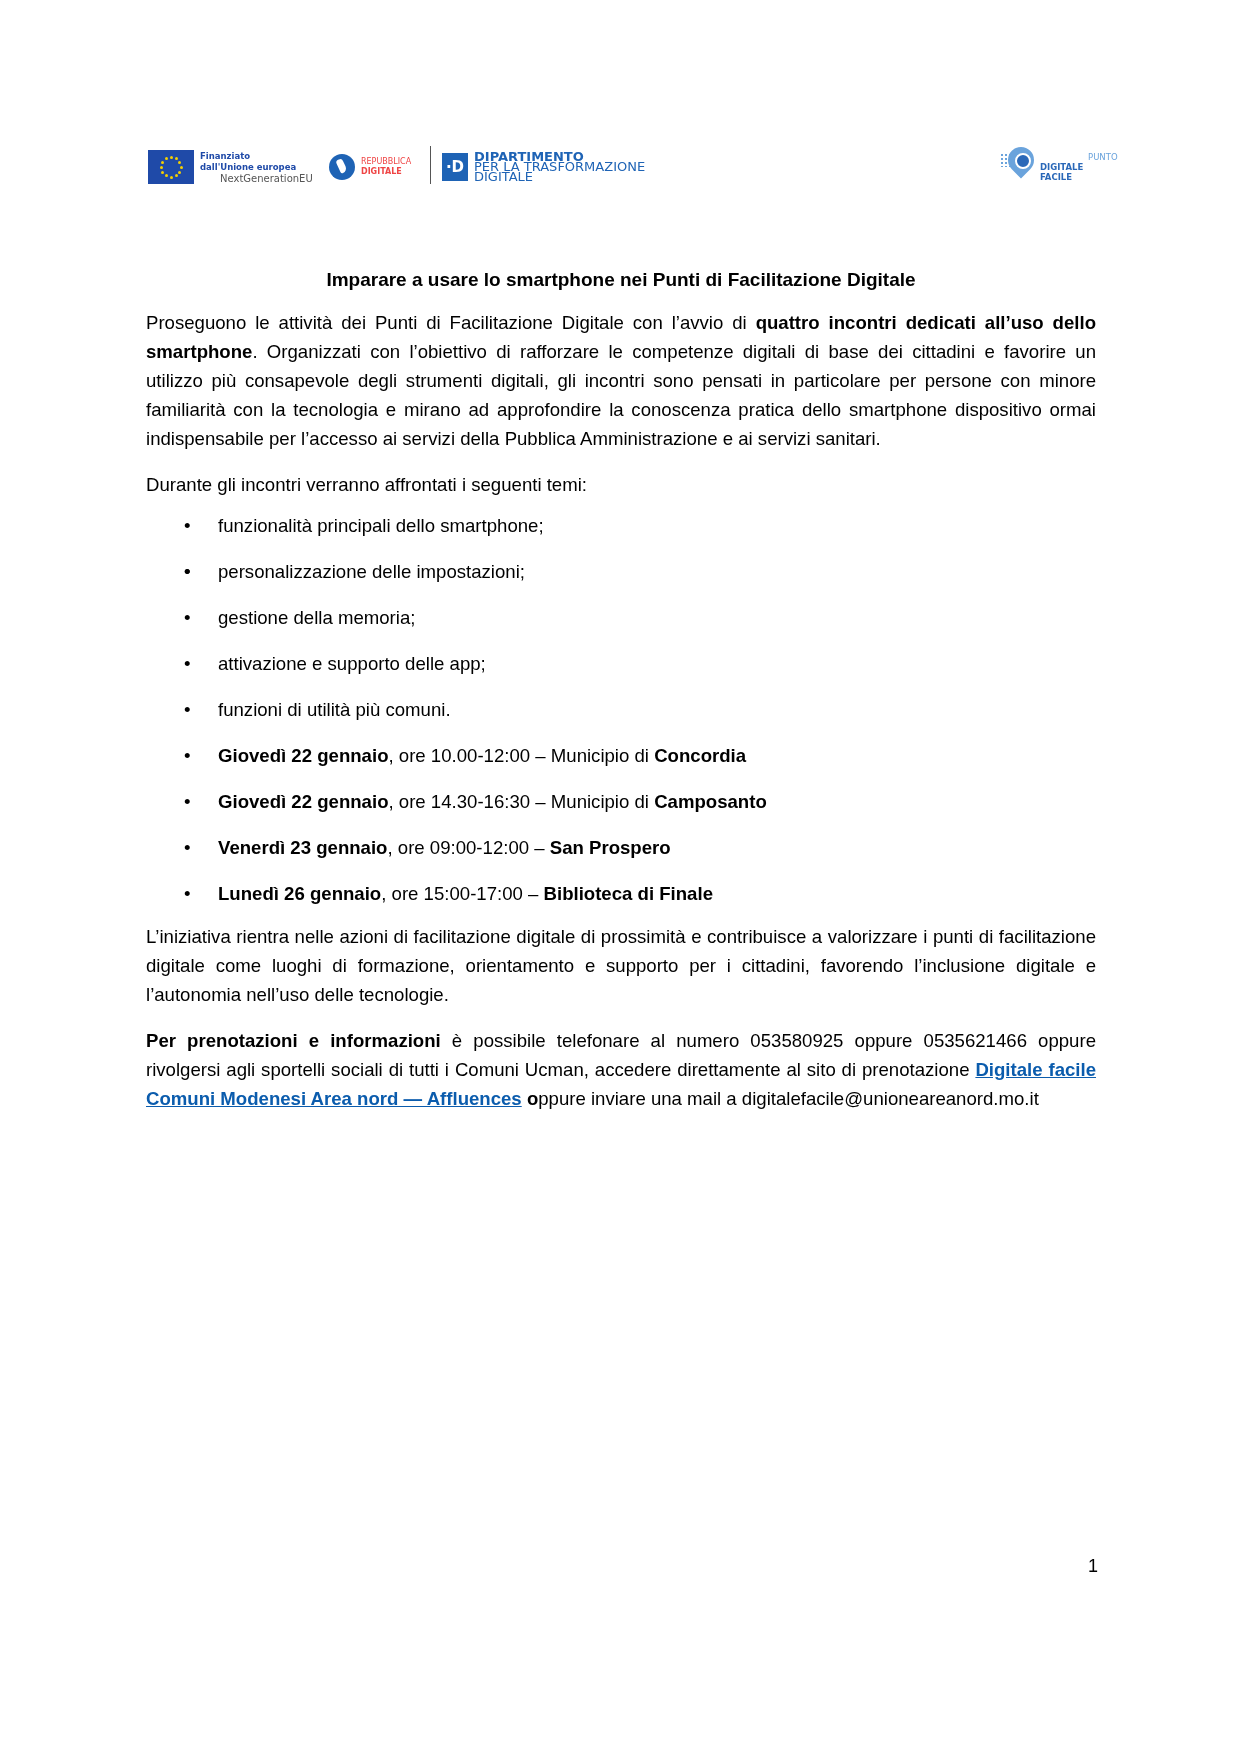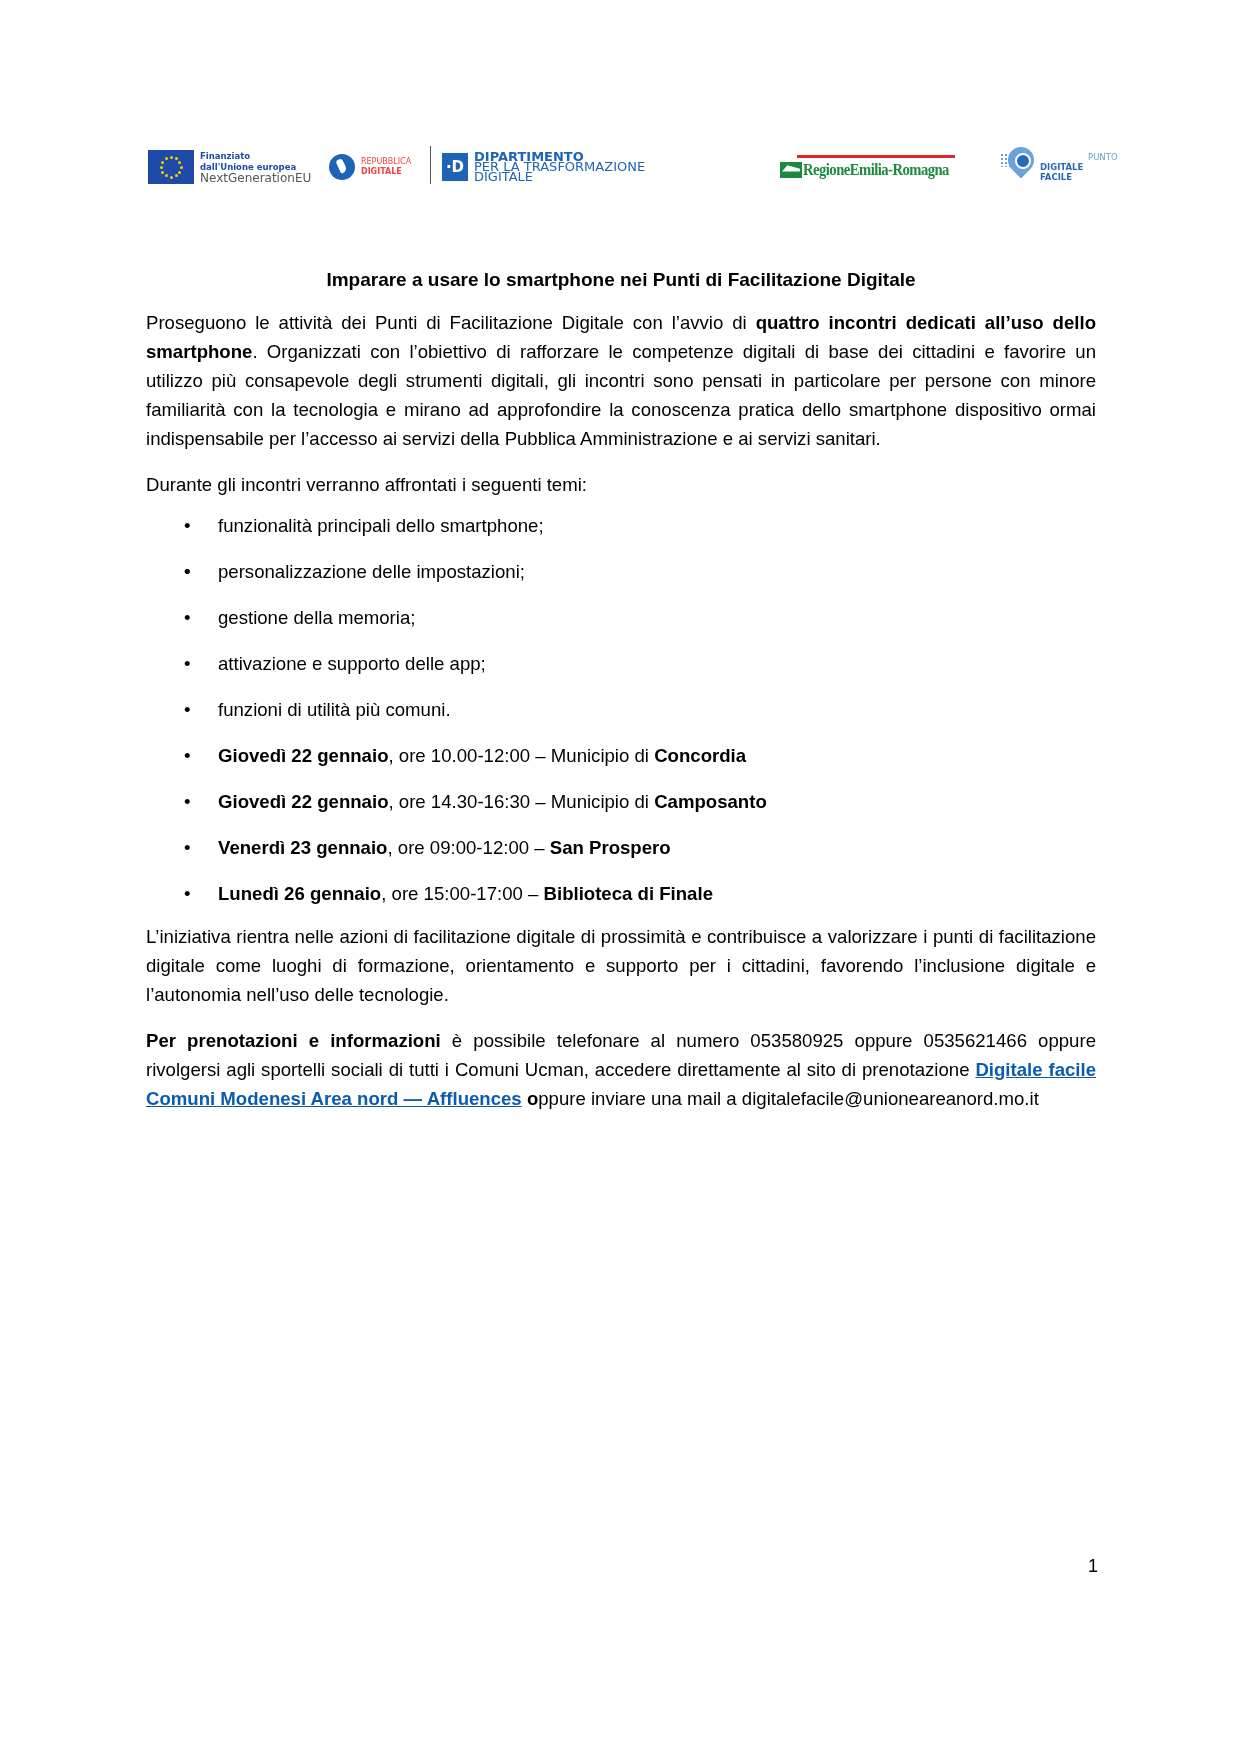--- a/index.html
+++ b/index.html
@@ -7,21 +7,21 @@
          font-family: "Liberation Sans Narrow", "Liberation Sans", sans-serif; color: #000; }
   .page { position: absolute; left: 0; top: 0; width: 1241px; height: 1755px; }
 
   
   .logos { position: absolute; top: 144px; left: 148px; width: 950px; height: 46px; }
   .logo { position: absolute; top: 0; height: 46px; display: flex; align-items: center; }
   .eu-flag { width: 46px; height: 34px; background: #1f4aa8; position: relative; }
   .eu-flag .star { position: absolute; width: 3px; height: 3px; background: #f5d000; border-radius: 50%; }
   .eu-text { margin-left: 6px; line-height: 11px; font-family: "DejaVu Sans", sans-serif; }
   .eu-text .l1, .eu-text .l2 { font-size: 8.5px; font-weight: bold; color: #1f4aa8; }
-  .eu-text .l3 { font-size: 12px; color: #555; }
+  .eu-text .l3 { font-size: 10px; color: #555; margin-left: 20px; }
 
   .rd-circle { width: 26px; height: 26px; border-radius: 50%; background: #1e63b5; position: relative; }
   .rd-circle::after { content: ""; position: absolute; left: 9px; top: 5px; width: 7px; height: 14px;
                       background: #fff; border-radius: 3px 3px 5px 2px; transform: rotate(-25deg); }
   .rd-text { margin-left: 6px; line-height: 10px; color: #ef4444; font-family: "DejaVu Sans", sans-serif; }
   .rd-text .l1 { font-size: 8px; }
   .rd-text .l2 { font-size: 8px; font-weight: bold; }
   .divider-v { position: absolute; top: 2px; width: 1px; height: 38px; background: #555; }
 
   .dtd-box { width: 26px; height: 28px; background: #1e63b5; color: #fff; font-weight: bold;
@@ -101,27 +101,20 @@
 
     <div class="logo" style="left:294px;">
       <div class="dtd-box">·D</div>
       <div class="dtd-text">
         <div class="l1">DIPARTIMENTO</div>
         <div>PER LA TRASFORMAZIONE</div>
         <div>DIGITALE</div>
       </div>
     </div>
 
-    <div class="logo rer" style="left:632px; justify-content:center;">
-      <div class="rer-bar"></div>
-      <div class="rer-row">
-        <div class="rer-flag"></div>
-        <div class="rer-text">RegioneEmilia-Romagna</div>
-      </div>
-    </div>
 
     <div class="logo" style="left:852px;">
       <div class="pdf-icon">
         <div class="pdf-dots"></div>
         <div class="pdf-pin"></div>
         <div class="pdf-head"></div>
       </div>
       <div class="pdf-text">
         <div class="l1">PUNTO</div>
         <div class="l2">DIGITALE</div>

